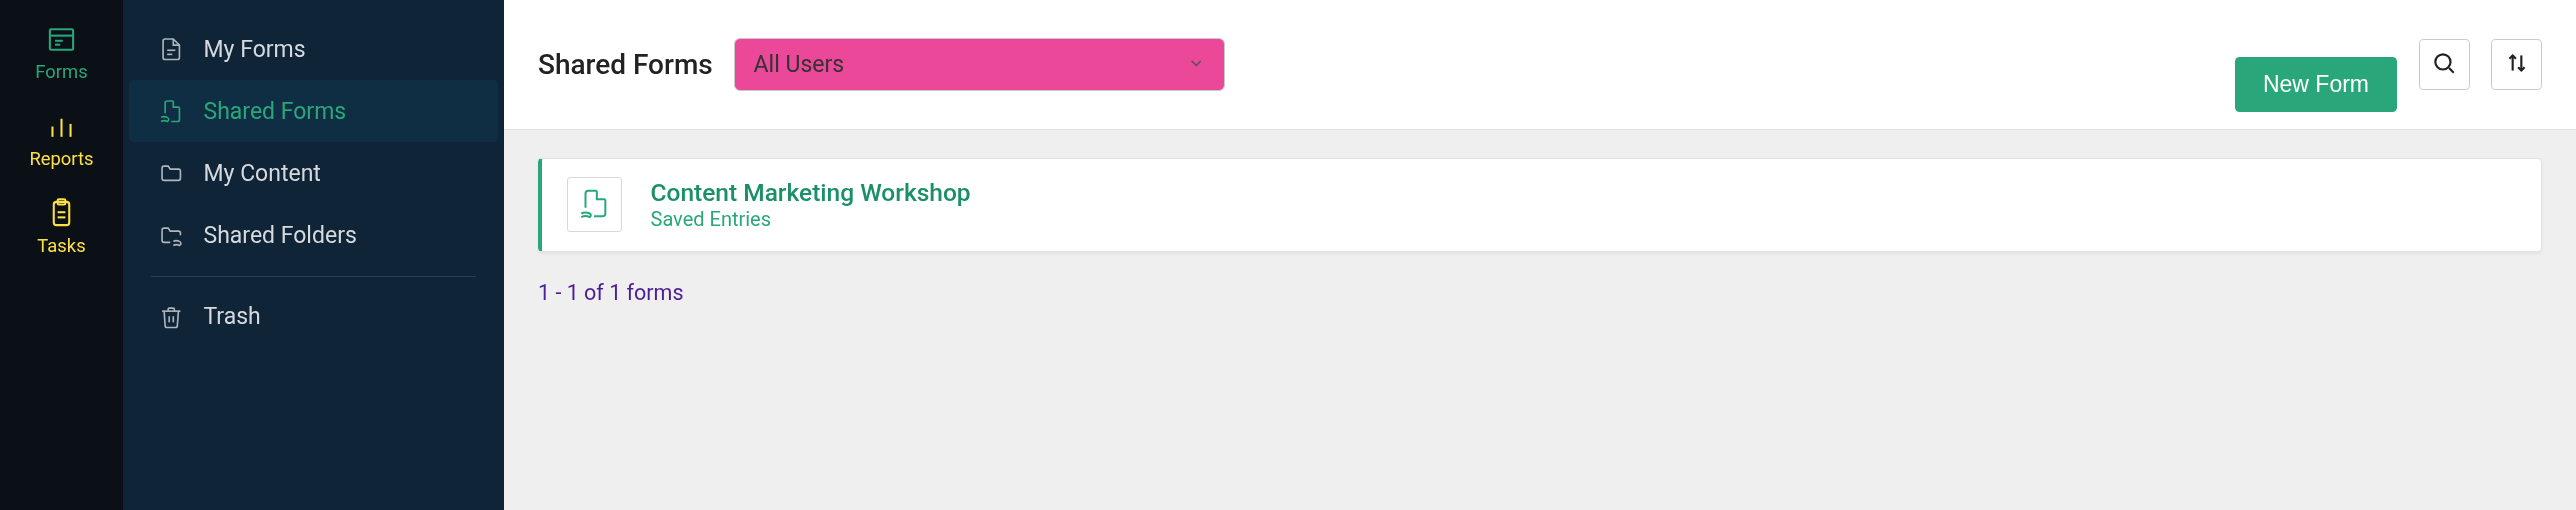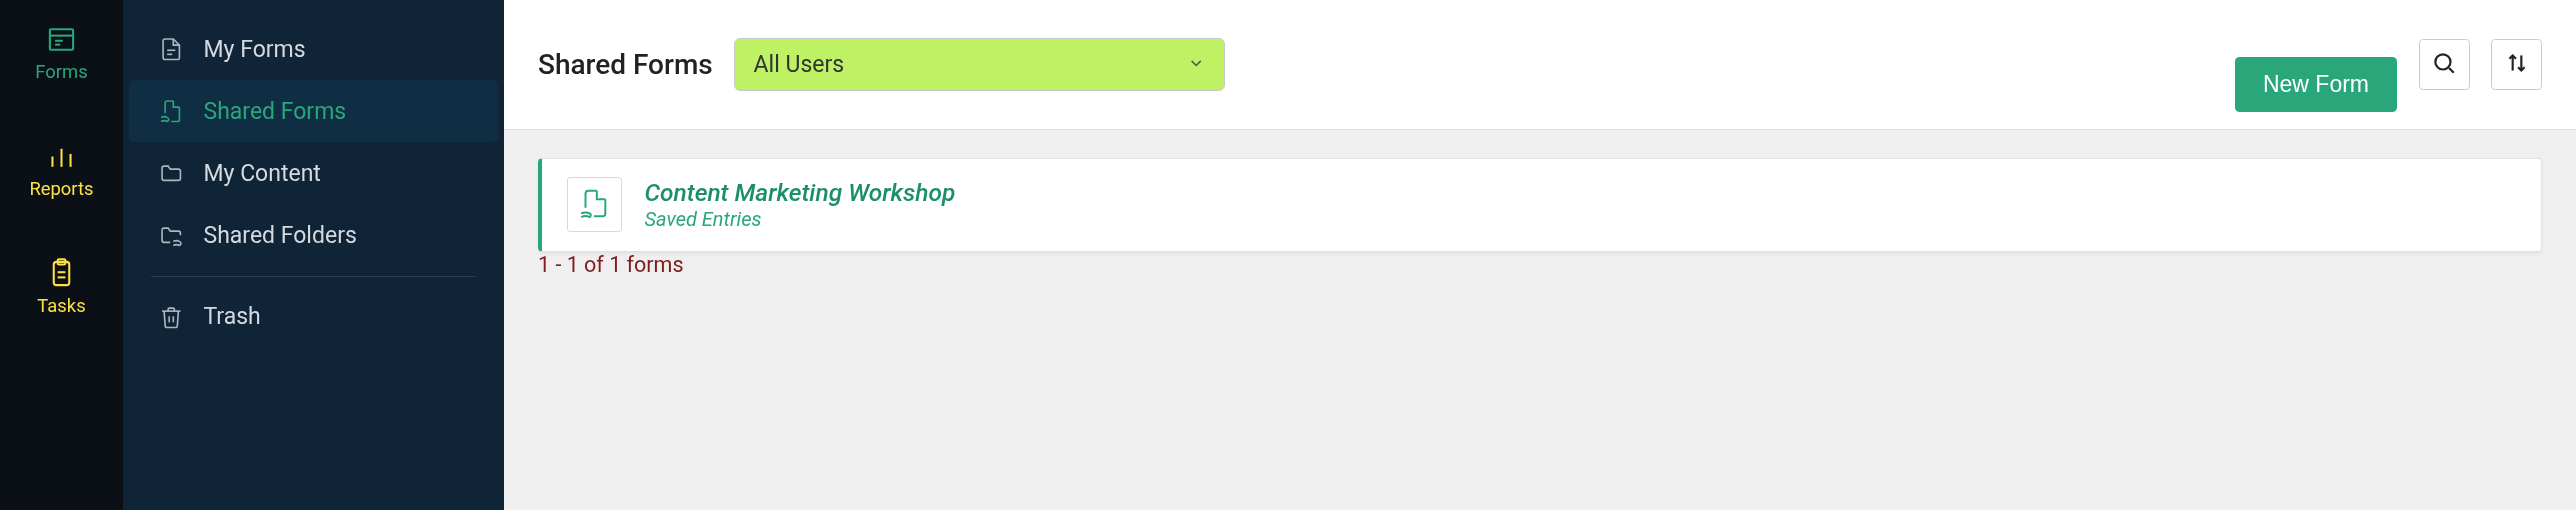--- a/index.html
+++ b/index.html
@@ -8,21 +8,20 @@
 
   
   .navrail {
     width: 123px;
     background: #0a1015;
     display: flex;
     flex-direction: column;
     align-items: center;
     padding-top: 9.2px;
     flex-shrink: 0;
-    gap: 30px;
   }
   .navrail-item {
     width: 100%;
     display: flex;
     flex-direction: column;
     align-items: center;
     justify-content: center;
     padding: 14px 0 14px 0;
     color: #fde047;
     cursor: pointer;
@@ -80,21 +79,21 @@
     position: relative;
     border: 0.8px solid #c9c9c9;
     border-radius: 6.1px;
     padding: 12.3px 18.4px;
     min-width: 491px;
     font-size: 23px;
     color: #333;
     display: flex;
     align-items: center;
     justify-content: space-between;
-    background: #bef264;
+    background: #ec4899;
     cursor: pointer;
   }
   .user-select .chev { color: #555; }
   .topbar-spacer { flex: 1; }
   .btn-primary {
     background: #2aa77a;
     color: #fff;
     font-size: 23px;
     font-weight: 500;
     border: none;
@@ -120,41 +119,41 @@
     padding: 28px 34px;
   }
   .form-card {
     background: #fff;
     border: 0.8px solid #e2e2e2;
     border-left: 4.6px solid #2aa77a;
     border-radius: 4.6px;
     padding: 18.4px 24.5px;
     display: flex;
     align-items: center;
-    gap: 23px;
+    gap: 29px;
     box-shadow: 0 1.5px 3.1px rgba(0,0,0,0.05);
     cursor: pointer;
-    font-style: italic;
   }
   .form-thumb {
     width: 55px;
     height: 55px;
     border: 0.8px solid #d8d8d8;
     border-radius: 3.1px;
     display: flex;
     align-items: center;
     justify-content: center;
     color: #2aa77a;
   }
   .form-card .title { font-size: 24.5px; color: #1a8f68; font-weight: 500; }
   .form-card .subtitle { font-size: 20px; color: #2aa77a; margin-top: 0; }
 
   .count-text {
     font-size: 21.5px;
-    color: #7f1d1d;
+    color: #4c1d95;
+    margin-top: 28px;
   }
 </style>
 </head>
 <body>
 
 <nav class="navrail">
   <div class="navrail-item active">
     <span class="icon">
       <svg width="31" height="31" viewBox="0 0 24 24" fill="none" stroke="currentColor" stroke-width="1.6">
           <rect x="3" y="4" width="18" height="16" rx="1"></rect>

